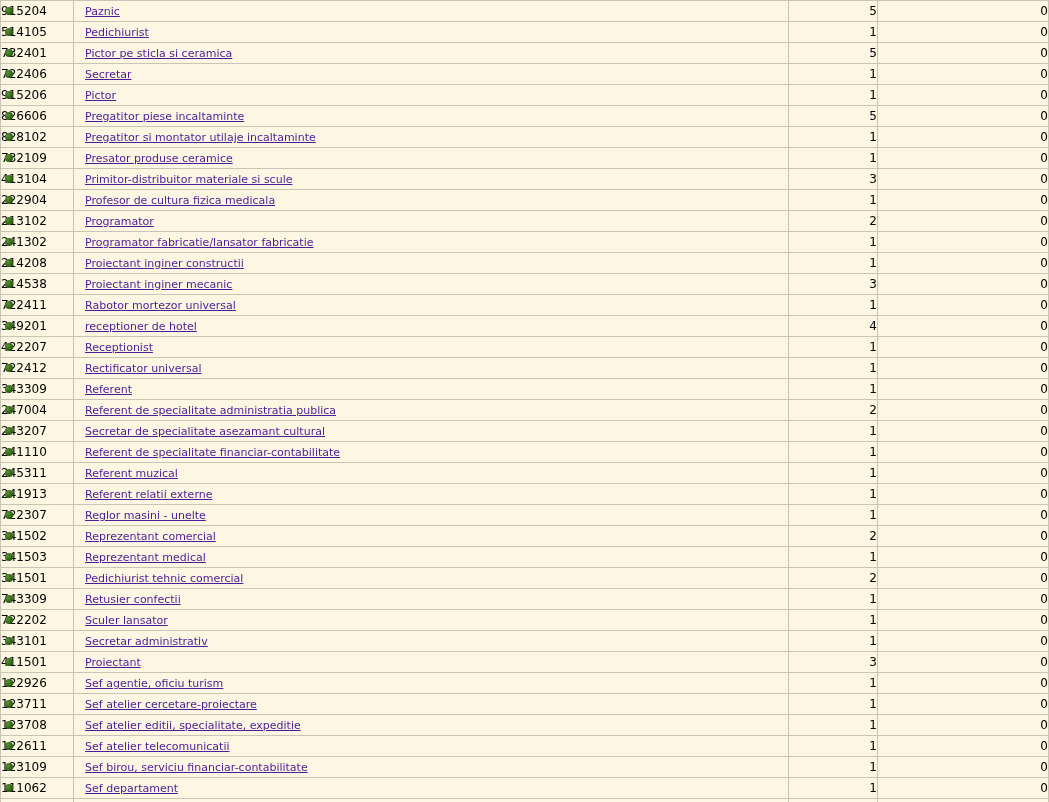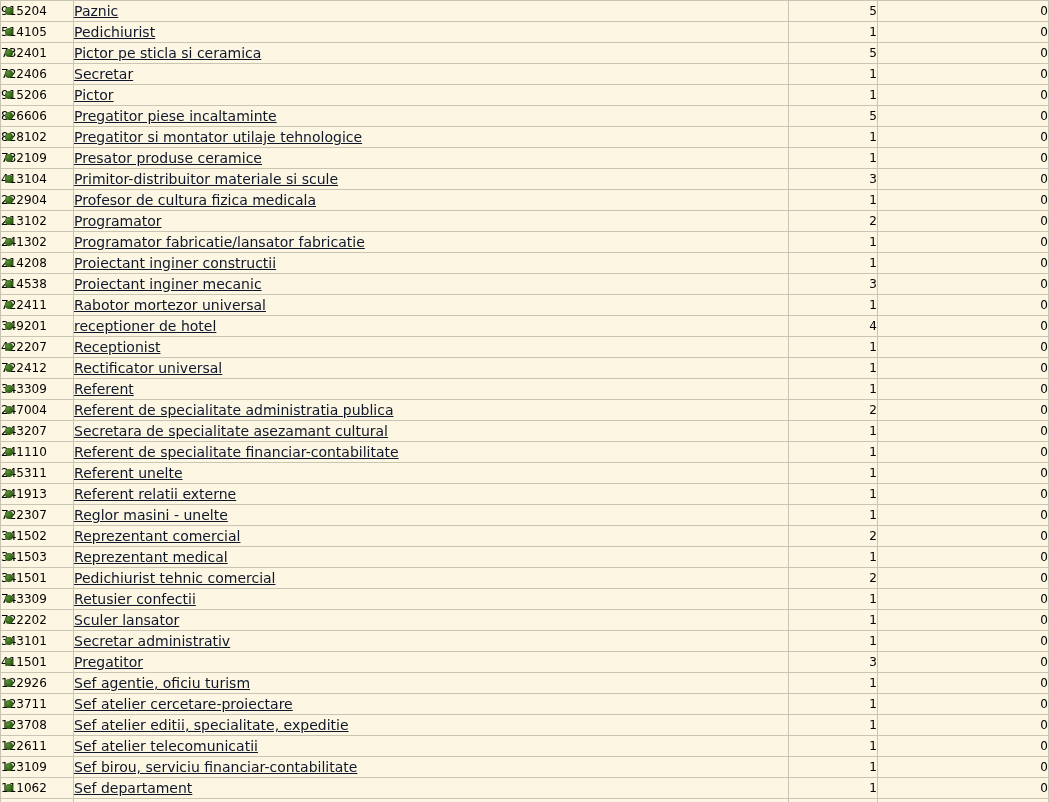--- a/index.html
+++ b/index.html
@@ -53,24 +53,25 @@
     left: 4px;
     top: 50%;
     margin-top: -4px;
     width: 8px;
     height: 8px;
     border-radius: 50%;
     background: radial-gradient(circle at 35% 35%, #5b8f3a 0%, #2f6312 60%, #1d4409 100%);
     display: inline-block;
   }
   .row-link {
-    color: #0f172a;
+    color: #4c1d95;
     text-decoration: underline;
     cursor: pointer;
-    font-size: 14px;
+    font-size: 11px;
+    margin-left: 11px;
   }
 </style>
 </head>
 <body>
 
 <table id="occupation-table">
   <tbody>
       <tr>
         <td class="col-code"><span class="bullet"></span><span>915204</span></td>
         <td class="col-name"><a class="row-link">Paznic</a></td>
@@ -102,21 +103,21 @@
         <td class="col-last">0</td>
       </tr>
       <tr>
         <td class="col-code"><span class="bullet"></span><span>826606</span></td>
         <td class="col-name"><a class="row-link">Pregatitor piese incaltaminte</a></td>
         <td class="col-qty">5</td>
         <td class="col-last">0</td>
       </tr>
       <tr>
         <td class="col-code"><span class="bullet"></span><span>828102</span></td>
-        <td class="col-name"><a class="row-link">Pregatitor si montator utilaje tehnologice</a></td>
+        <td class="col-name"><a class="row-link">Pregatitor si montator utilaje incaltaminte</a></td>
         <td class="col-qty">1</td>
         <td class="col-last">0</td>
       </tr>
       <tr>
         <td class="col-code"><span class="bullet"></span><span>732109</span></td>
         <td class="col-name"><a class="row-link">Presator produse ceramice</a></td>
         <td class="col-qty">1</td>
         <td class="col-last">0</td>
       </tr>
       <tr>
@@ -186,33 +187,33 @@
         <td class="col-last">0</td>
       </tr>
       <tr>
         <td class="col-code"><span class="bullet"></span><span>247004</span></td>
         <td class="col-name"><a class="row-link">Referent de specialitate administratia publica</a></td>
         <td class="col-qty">2</td>
         <td class="col-last">0</td>
       </tr>
       <tr>
         <td class="col-code"><span class="bullet"></span><span>243207</span></td>
-        <td class="col-name"><a class="row-link">Secretara de specialitate asezamant cultural</a></td>
+        <td class="col-name"><a class="row-link">Secretar de specialitate asezamant cultural</a></td>
         <td class="col-qty">1</td>
         <td class="col-last">0</td>
       </tr>
       <tr>
         <td class="col-code"><span class="bullet"></span><span>241110</span></td>
         <td class="col-name"><a class="row-link">Referent de specialitate financiar-contabilitate</a></td>
         <td class="col-qty">1</td>
         <td class="col-last">0</td>
       </tr>
       <tr>
         <td class="col-code"><span class="bullet"></span><span>245311</span></td>
-        <td class="col-name"><a class="row-link">Referent unelte</a></td>
+        <td class="col-name"><a class="row-link">Referent muzical</a></td>
         <td class="col-qty">1</td>
         <td class="col-last">0</td>
       </tr>
       <tr>
         <td class="col-code"><span class="bullet"></span><span>241913</span></td>
         <td class="col-name"><a class="row-link">Referent relatii externe</a></td>
         <td class="col-qty">1</td>
         <td class="col-last">0</td>
       </tr>
       <tr>
@@ -252,21 +253,21 @@
         <td class="col-last">0</td>
       </tr>
       <tr>
         <td class="col-code"><span class="bullet"></span><span>343101</span></td>
         <td class="col-name"><a class="row-link">Secretar administrativ</a></td>
         <td class="col-qty">1</td>
         <td class="col-last">0</td>
       </tr>
       <tr>
         <td class="col-code"><span class="bullet"></span><span>411501</span></td>
-        <td class="col-name"><a class="row-link">Pregatitor</a></td>
+        <td class="col-name"><a class="row-link">Proiectant</a></td>
         <td class="col-qty">3</td>
         <td class="col-last">0</td>
       </tr>
       <tr>
         <td class="col-code"><span class="bullet"></span><span>122926</span></td>
         <td class="col-name"><a class="row-link">Sef agentie, oficiu turism</a></td>
         <td class="col-qty">1</td>
         <td class="col-last">0</td>
       </tr>
       <tr>

